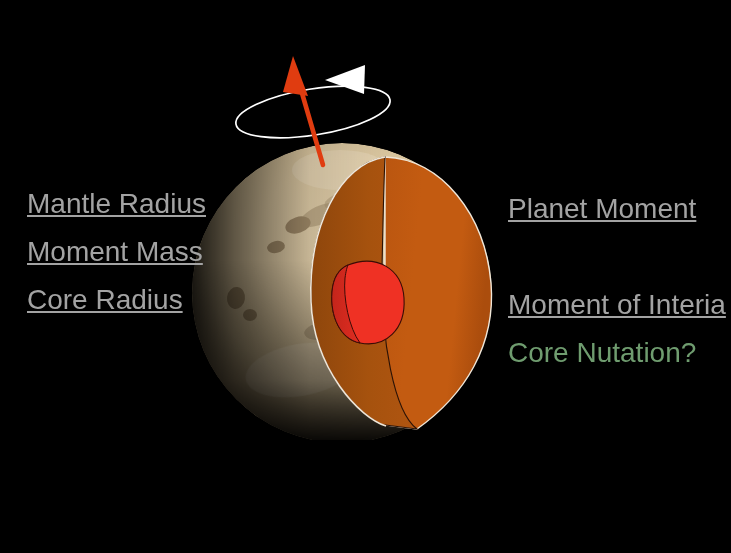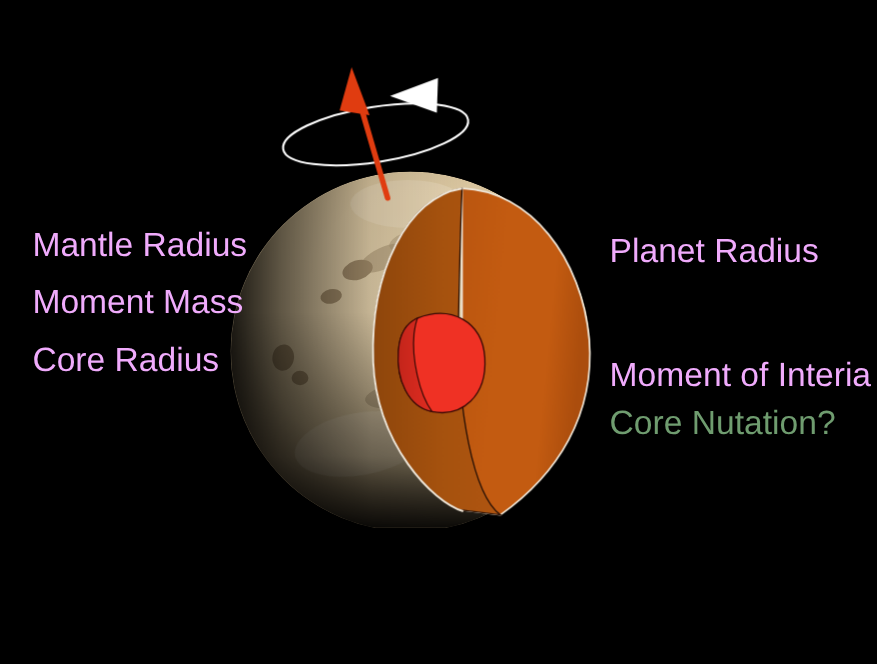--- a/index.html
+++ b/index.html
@@ -19,21 +19,21 @@
   }
   .label {
     position: absolute;
     font-family: "Liberation Sans", sans-serif;
     font-size: 28px;
     font-weight: 400;
     line-height: 1;
     white-space: nowrap;
     letter-spacing: 0px;
   }
-  .label.yellow { color: #f0abfc; }
+  .label.yellow { color: #a3a3a3; text-decoration: underline; }
   .label.green  { color: #6f9c6f; text-align: center; }
 
   .col-left  { left: 27px; }
   .col-right { left: 508px; }
 
   #figure {
     position: absolute;
     left: 180px;
     top: 40px;
     width: 340px;
@@ -160,20 +160,20 @@
     </svg>
   </div>
 
   <div class="label yellow col-left" style="top:190px;">Mantle Radius</div>
 
   <div class="label yellow col-left" style="top:238px;">Moment Mass</div>
 
   <div class="label yellow col-left" style="top:286px;">Core Radius</div>
 
 
-  <div class="label yellow col-right" style="top:195px;">Planet Radius</div>
+  <div class="label yellow col-right" style="top:195px;">Planet Moment</div>
 
 
-  <div class="label yellow col-right" style="top:291px;margin-top:8px;">Moment of Interia</div>
+  <div class="label yellow col-right" style="top:291px;">Moment of Interia</div>
 
   <div class="label green col-right" style="top:339px;">Core Nutation?</div>
 
 </div>
 
 </body></html>

